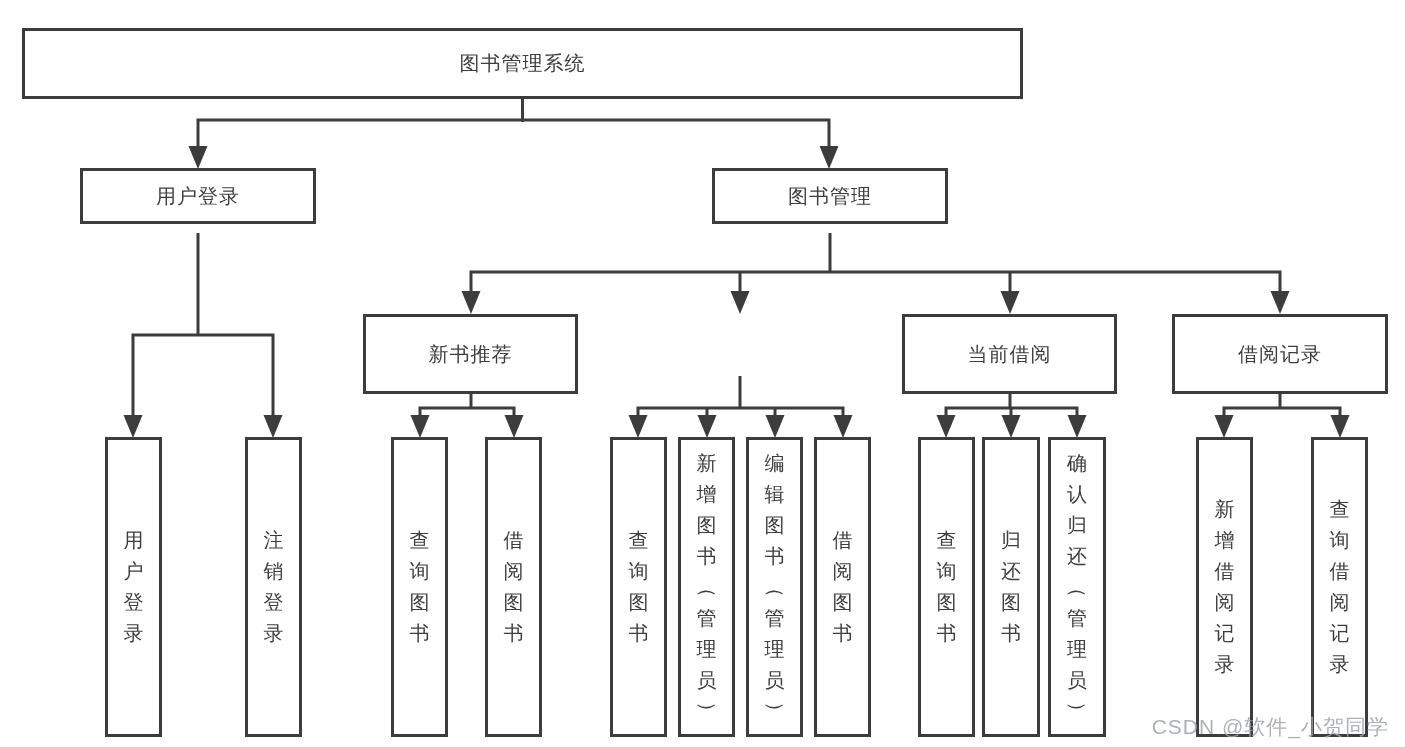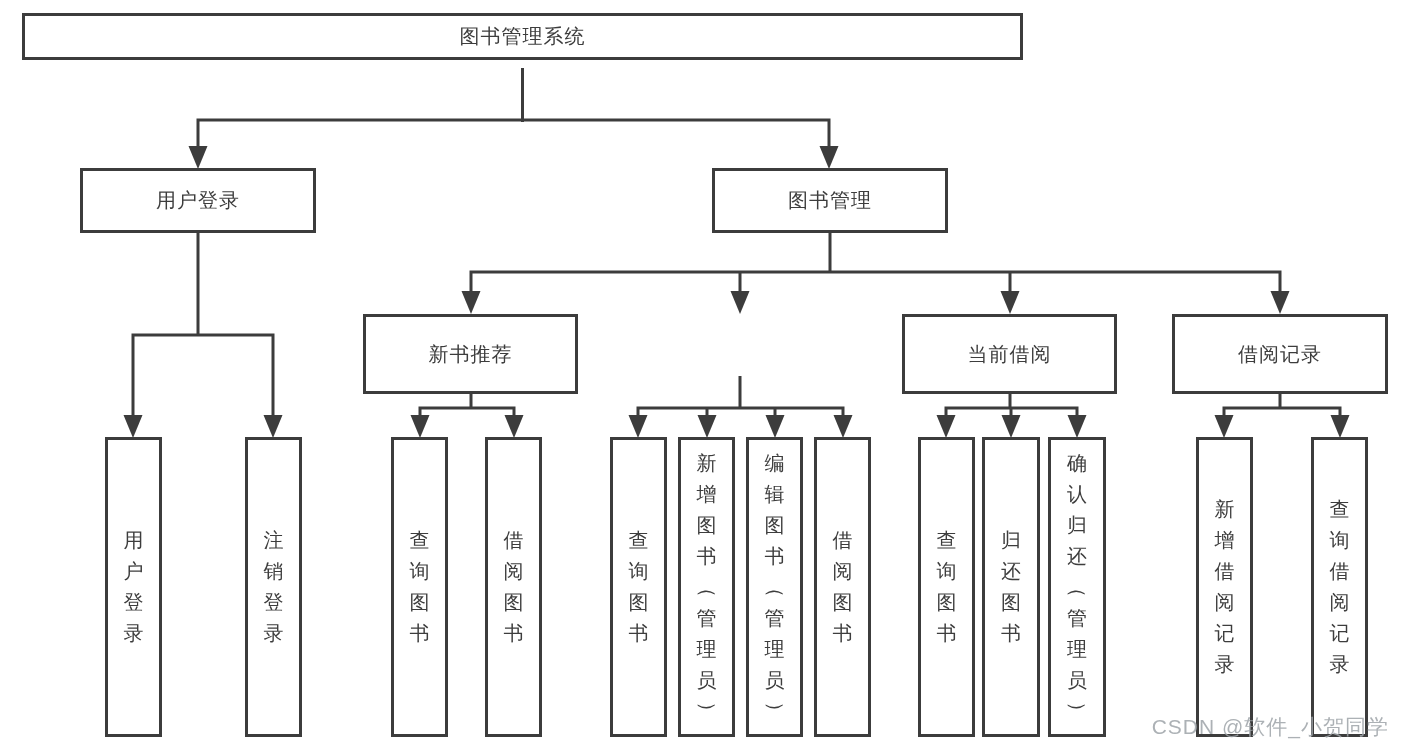--- a/index.html
+++ b/index.html
@@ -14,22 +14,22 @@
   .node{
     position:absolute;
     background:#ffffff;
     border:3px solid #3c3c3c;
     box-sizing:border-box;
     display:flex;align-items:center;justify-content:center;
     font-size:20px;color:#3d3d3d;
     letter-spacing:1px;
     z-index:2;
   }
-  .lvl0{left:22px;top:13px;width:1001px;height:47px;}
-  .lvl1{top:168px;width:236px;height:65px;}
+  .lvl0{left:22px;top:28px;width:1001px;height:71px;}
+  .lvl1{top:168px;width:236px;height:56px;}
   .lvl2{top:314px;width:215px;height:80px;}
   .leaf{
     position:absolute;
     top:437px;width:57px;height:300px;
     background:#ffffff;
     border:3px solid #3c3c3c;
     box-sizing:border-box;
     display:flex;align-items:center;justify-content:center;
     color:#3d3d3d;
     z-index:2;

